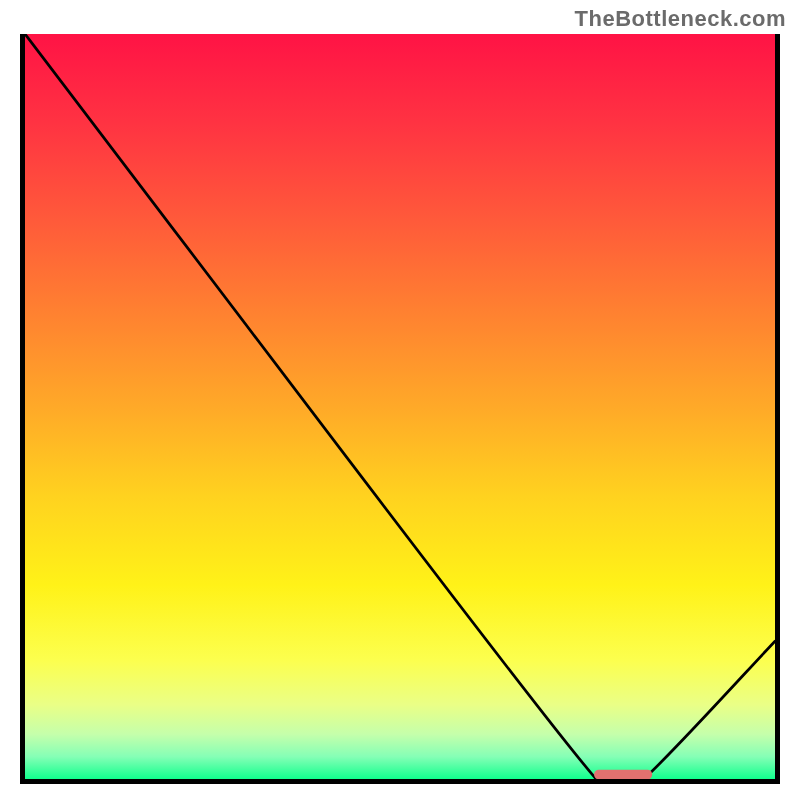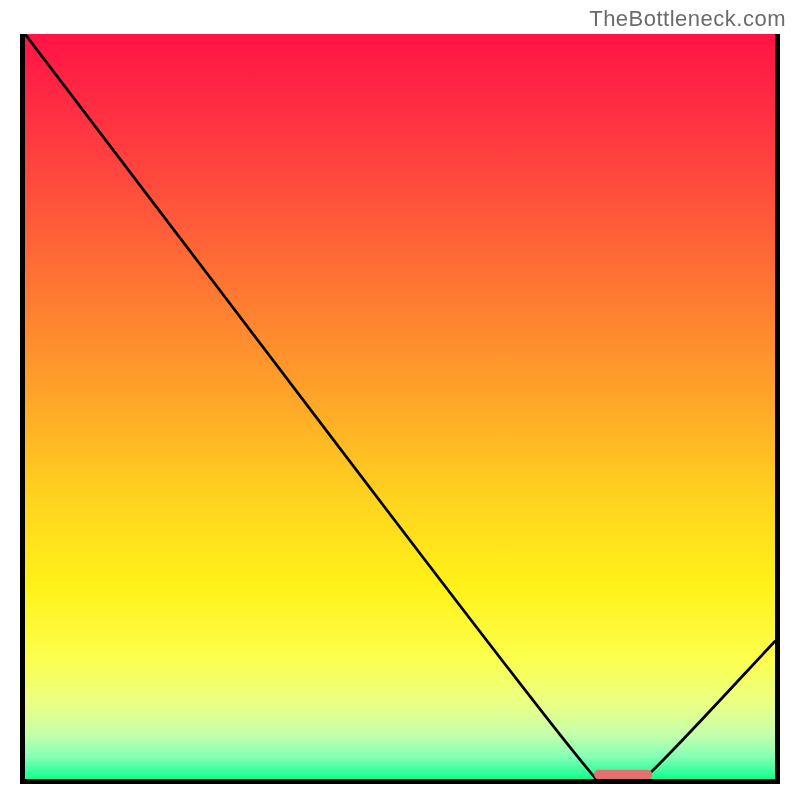--- a/index.html
+++ b/index.html
@@ -13,21 +13,21 @@
   .wrap {
     position: relative;
     width: 800px;
     height: 800px;
   }
   .attribution {
     position: absolute;
     top: 6px;
     right: 14px;
     font-size: 22px;
-    font-weight: 400;
+    font-weight: 700;
     color: #6b6b6b;
     letter-spacing: 0.5px;
   }
   .plot-frame {
     position: absolute;
     left: 20px;
     top: 34px;
     width: 760px;
     height: 750px;
     border-left: 5px solid #000;

